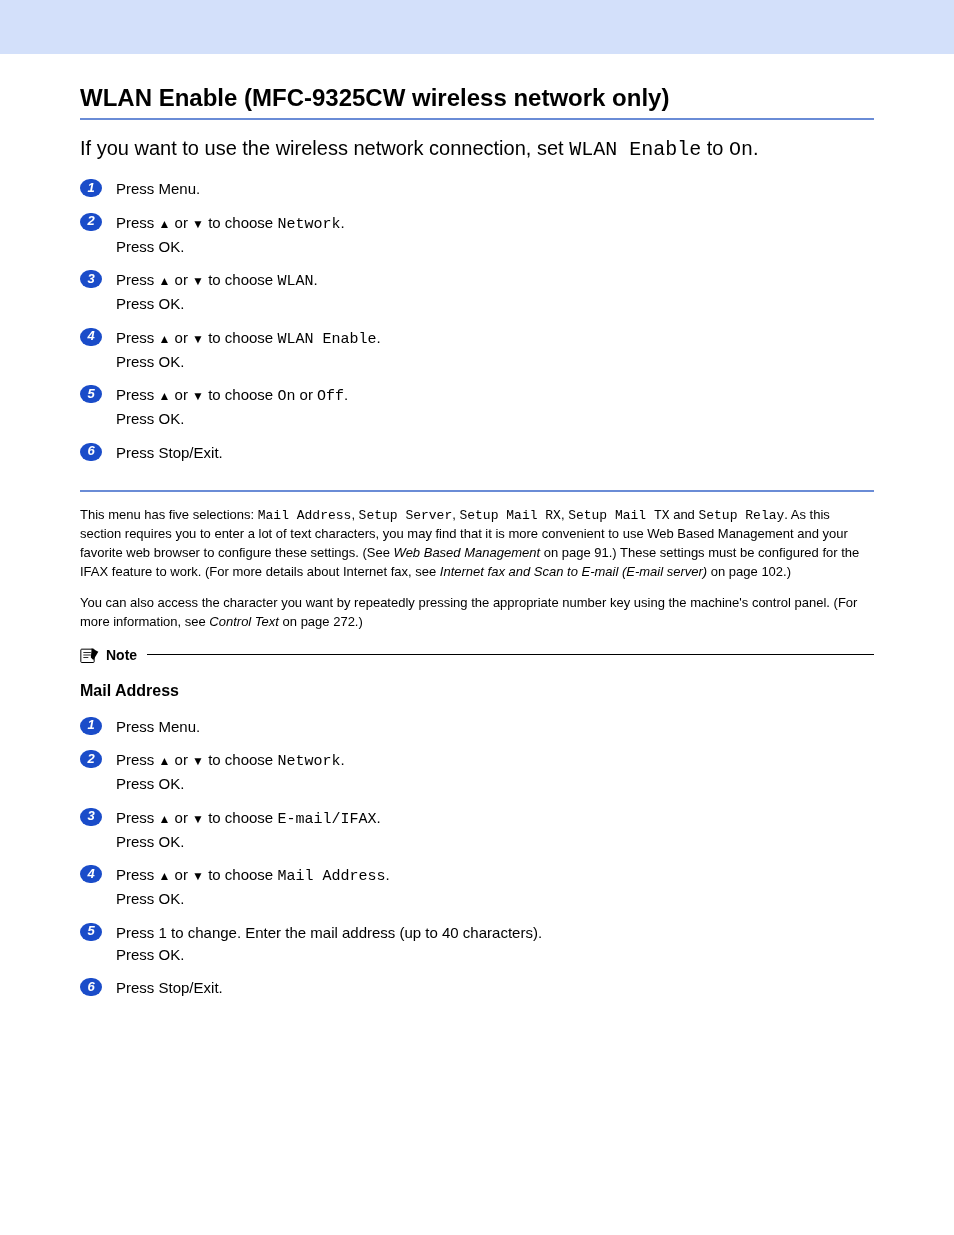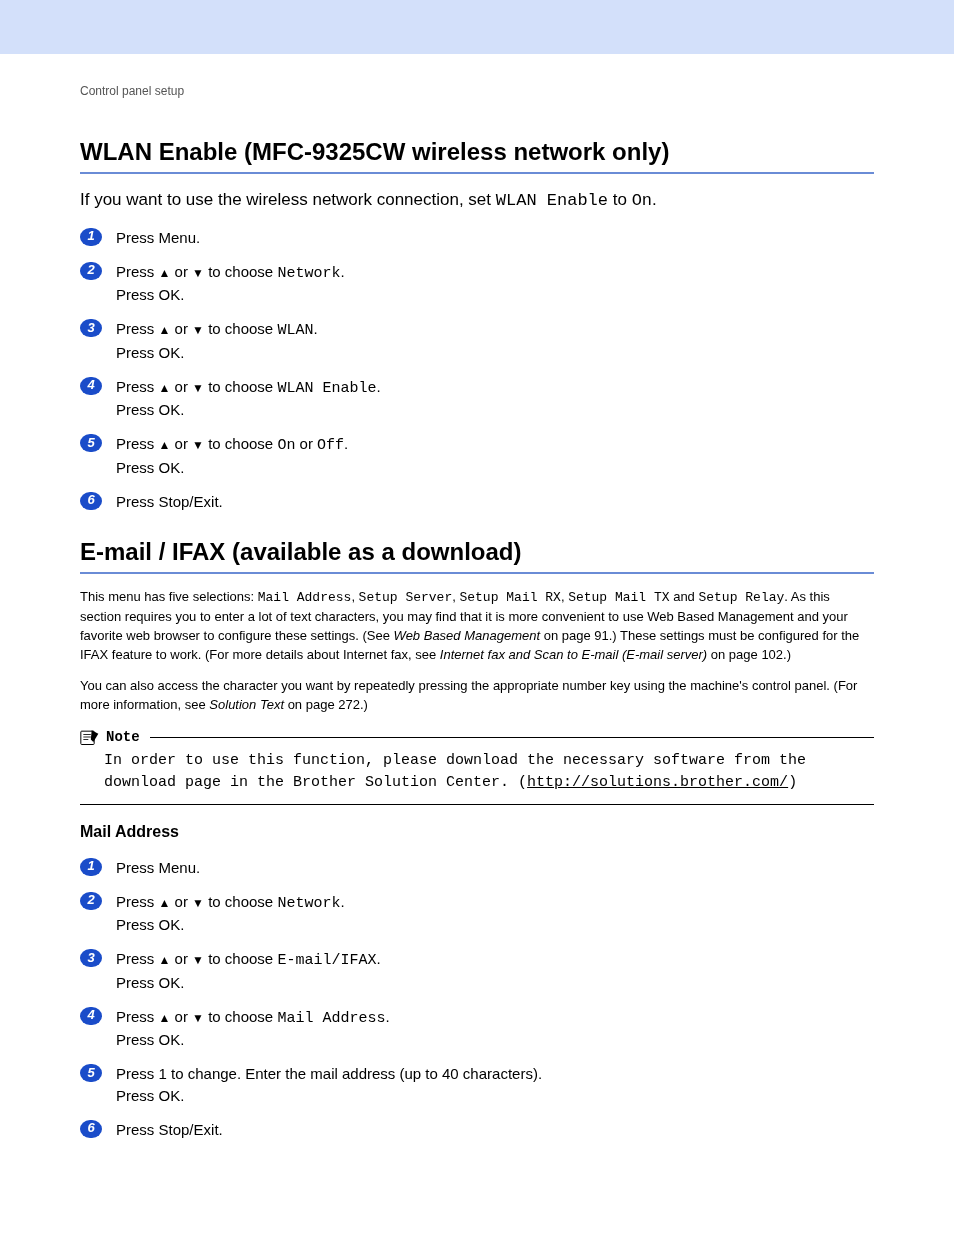--- a/index.html
+++ b/index.html
@@ -2,80 +2,77 @@
 <html><head>
 <meta charset="utf-8">
 <style>
   * { box-sizing: border-box; margin: 0; padding: 0; }
   html, body { width: 954px; height: 1235px; font-family: Arial, Helvetica, sans-serif; color: #000; background: #fff; }
   .topbar { width: 100%; height: 54px; background: #d3e0fa; }
   .page { padding: 30px 80px 0 80px; position: relative; }
   .header-path { font-size: 12px; color: #555; margin-bottom: 40px; }
   h2.section-title { font-size: 24px; font-weight: bold; margin-bottom: 6px; }
   .blue-rule { border: none; border-top: 2px solid #6a8cd6; margin-bottom: 14px; }
-  .intro { font-size: 17px; line-height: 1.4; margin-bottom: 14px; }
+  .intro { font-size: 20px; line-height: 1.4; margin-bottom: 14px; }
   .mono { font-family: "Courier New", monospace; }
   ol.steps { list-style: none; padding-left: 0; margin-bottom: 26px; }
   ol.steps li { position: relative; padding-left: 36px; margin-bottom: 12px; font-size: 15px; line-height: 1.45; }
   .bullet { position: absolute; left: 0; top: 1px; width: 22px; height: 18px; background: #1a4cc9; color: #fff; font-size: 13px; font-style: italic; font-weight: bold; border-radius: 10px / 9px; display: flex; align-items: center; justify-content: center; }
   .bold { font-weight: normal; }
   .italic { font-style: italic; }
   .underline { text-decoration: underline; }
   .para { font-size: 13px; line-height: 1.45; margin-bottom: 12px; }
-  .note-block { margin-top: 14px; margin-bottom: 18px; font-family: Liberation Mono, monospace; }
+  .note-block { margin-top: 14px; margin-bottom: 18px; }
   .note-head { display: flex; align-items: center; gap: 6px; margin-bottom: 4px; }
   .note-icon { width: 20px; height: 18px; }
   .note-label { font-weight: bold; font-size: 14px; }
   .note-line { flex: 1; border-top: 1px solid #000; margin-left: 4px; }
   .note-body { font-size: 15px; line-height: 1.45; padding-left: 24px; padding-bottom: 10px; border-bottom: 1px solid #000; }
   h3.subsection { font-size: 16px; font-weight: bold; margin: 18px 0 16px 0; }
   .arrow { font-size: 12px; }
 </style>
 </head>
 <body>
 
 <div class="topbar"></div>
 
 <div class="page">
 
-  <div class="header-path">Control panel setup</div>
 
   <h2 class="section-title">WLAN Enable (MFC-9325CW wireless network only)</h2>
   <hr class="blue-rule">
   <p class="intro">
     <span>If you want to use the wireless network connection, set </span><span class="mono">WLAN Enable</span><span> to </span><span class="mono">On</span><span>.</span>
   </p>
   <ol class="steps">
       <li><span class="bullet">1</span><span>Press </span><span class="bold">Menu</span><span>.</span></li>
       <li><span class="bullet">2</span><span>Press </span><span class="arrow">▲</span><span> or </span><span class="arrow">▼</span><span> to choose </span><span class="mono">Network</span><span>.</span><br><span>Press </span><span class="bold">OK</span><span>.</span></li>
       <li><span class="bullet">3</span><span>Press </span><span class="arrow">▲</span><span> or </span><span class="arrow">▼</span><span> to choose </span><span class="mono">WLAN</span><span>.</span><br><span>Press </span><span class="bold">OK</span><span>.</span></li>
       <li><span class="bullet">4</span><span>Press </span><span class="arrow">▲</span><span> or </span><span class="arrow">▼</span><span> to choose </span><span class="mono">WLAN Enable</span><span>.</span><br><span>Press </span><span class="bold">OK</span><span>.</span></li>
       <li><span class="bullet">5</span><span>Press </span><span class="arrow">▲</span><span> or </span><span class="arrow">▼</span><span> to choose </span><span class="mono">On</span><span> or </span><span class="mono">Off</span><span>.</span><br><span>Press </span><span class="bold">OK</span><span>.</span></li>
       <li><span class="bullet">6</span><span>Press </span><span class="bold">Stop/Exit</span><span>.</span></li>
     </ol>
 
-  <h2 class="section-title">E-mail / IFAX (available as a download)</h2>
   <hr class="blue-rule">
 
   <p class="para"><span>This menu has five selections: </span><span class="mono">Mail Address</span><span>, </span><span class="mono">Setup Server</span><span>, </span><span class="mono">Setup Mail RX</span><span>, </span><span class="mono">Setup Mail TX</span><span> and </span><span class="mono">Setup Relay</span><span>. As this section requires you to enter a lot of text characters, you may find that it is more convenient to use Web Based Management and your favorite web browser to configure these settings. (See </span><span class="italic">Web Based Management</span><span> on page 91.) These settings must be configured for the IFAX feature to work. (For more details about Internet fax, see </span><span class="italic">Internet fax and Scan to E-mail (E-mail server)</span><span> on page 102.)</span></p>
-  <p class="para"><span>You can also access the character you want by repeatedly pressing the appropriate number key using the machine's control panel. (For more information, see </span><span class="italic">Solution Text</span><span> on page 272.)</span></p>
+  <p class="para"><span>You can also access the character you want by repeatedly pressing the appropriate number key using the machine's control panel. (For more information, see </span><span class="italic">Control Text</span><span> on page 272.)</span></p>
 
   <div class="note-block">
     <div class="note-head">
       <svg class="note-icon" viewBox="0 0 24 20">
         <rect x="1" y="3" width="16" height="16" rx="1" fill="none" stroke="#000" stroke-width="1.2"></rect>
         <line x1="4" y1="7" x2="13" y2="7" stroke="#000" stroke-width="1"></line>
         <line x1="4" y1="10" x2="13" y2="10" stroke="#000" stroke-width="1"></line>
         <line x1="4" y1="13" x2="10" y2="13" stroke="#000" stroke-width="1"></line>
         <path d="M14 2 L22 6 L16 16 L13 13 Z" fill="#000"></path>
       </svg>
       <span class="note-label">Note</span>
       <div class="note-line"></div>
     </div>
-    <div class="note-body"><span>In order to use this function, please download the necessary software from the download page in the Brother Solution Center. (</span><span class="underline">http://solutions.brother.com/</span><span>)</span></div>
   </div>
 
   <h3 class="subsection">Mail Address</h3>
   <ol class="steps">
       <li><span class="bullet">1</span><span>Press </span><span class="bold">Menu</span><span>.</span></li>
       <li><span class="bullet">2</span><span>Press </span><span class="arrow">▲</span><span> or </span><span class="arrow">▼</span><span> to choose </span><span class="mono">Network</span><span>.</span><br><span>Press </span><span class="bold">OK</span><span>.</span></li>
       <li><span class="bullet">3</span><span>Press </span><span class="arrow">▲</span><span> or </span><span class="arrow">▼</span><span> to choose </span><span class="mono">E-mail/IFAX</span><span>.</span><br><span>Press </span><span class="bold">OK</span><span>.</span></li>
       <li><span class="bullet">4</span><span>Press </span><span class="arrow">▲</span><span> or </span><span class="arrow">▼</span><span> to choose </span><span class="mono">Mail Address</span><span>.</span><br><span>Press </span><span class="bold">OK</span><span>.</span></li>
       <li><span class="bullet">5</span><span>Press </span><span class="bold">1</span><span> to change. Enter the mail address (up to 40 characters).</span><br><span>Press </span><span class="bold">OK</span><span>.</span></li>
       <li><span class="bullet">6</span><span>Press </span><span class="bold">Stop/Exit</span><span>.</span></li>

